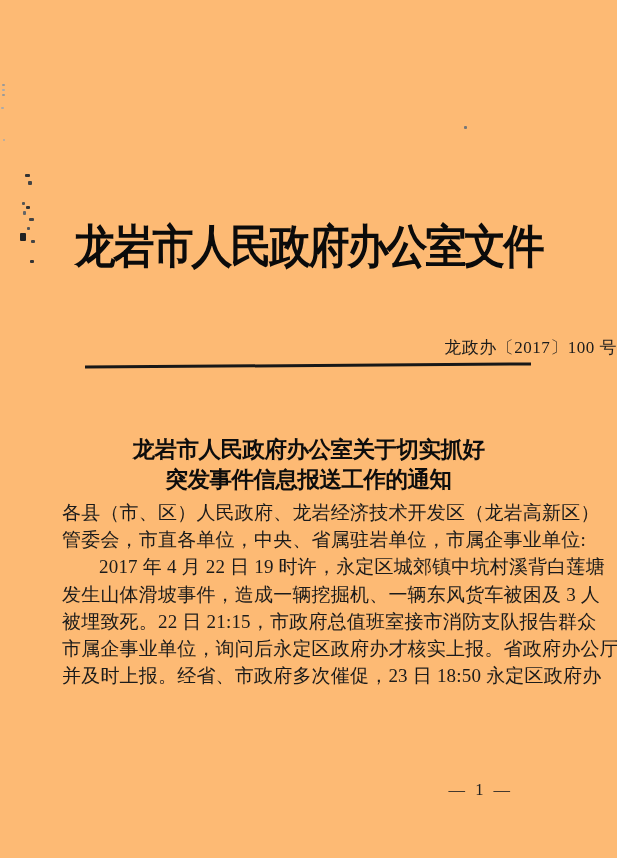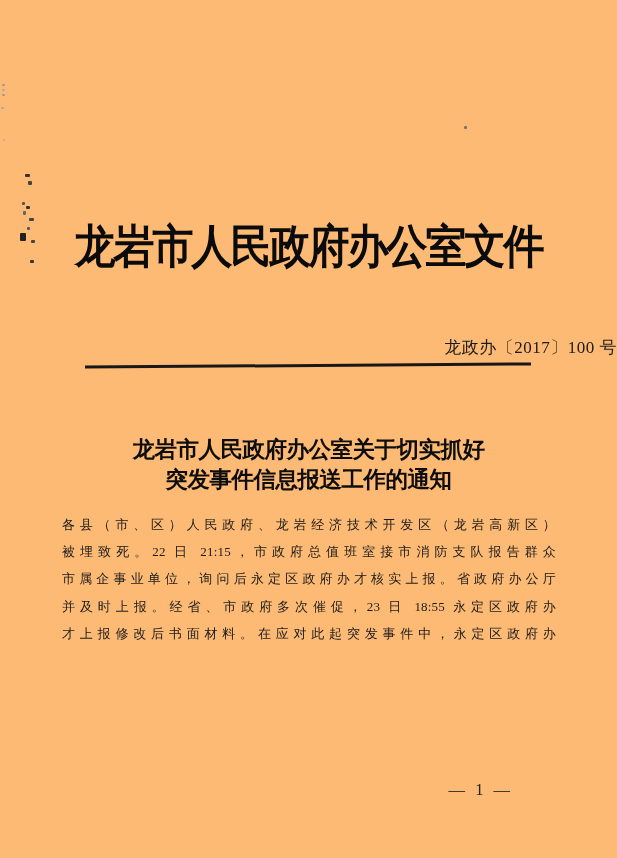--- a/index.html
+++ b/index.html
@@ -63,24 +63,24 @@
     font-size: 22.5px;
     font-weight: 900;
     line-height: 30px;
     color: #0d0d0d;
     letter-spacing: -0.5px;
     margin-top: 12px;
   }
   
   .body-text {
     position: absolute;
-    top: 511px;
+    top: 499px;
     left: 62px;
     width: 494px;
-    font-size: 13px;
+    font-size: 19px;
     color: #1b1b1b;
   }
   .body-line {
     height: 27.2px;
     line-height: 27.2px;
     text-align: justify;
     text-align-last: justify;
     white-space: nowrap;
     letter-spacing: 0.2px;
   }
@@ -126,21 +126,23 @@
 
   <div class="header-rule"></div>
 
   <div class="notice-title">
     <span>龙岩市人民政府办公室关于切实抓好</span><br>
     <span>突发事件信息报送工作的通知</span>
   </div>
 
   <div class="body-text">
     <div class="body-line">各县（市、区）人民政府、龙岩经济技术开发区（龙岩高新区）</div>
+    <div class="body-line">管委会，市直各单位，中央、省属驻岩单位，市属企事业单位:</div>
+    <div class="body-line indent">2017 年 4 月 22 日 19 时许，永定区城郊镇中坑村溪背白莲塘</div>
+    <div class="body-line">发生山体滑坡事件，造成一辆挖掘机、一辆东风货车被困及 3 人</div>
     <div class="body-line">被埋致死。22 日 21:15，市政府总值班室接市消防支队报告群众</div>
     <div class="body-line">市属企事业单位，询问后永定区政府办才核实上报。省政府办公厅</div>
-    <div class="body-line">并及时上报。经省、市政府多次催促，23 日 18:55 永定区政府办</div>
-    <div class="body-line">才上报修改后书面材料。在应对此起突发事件中，永定区政府办</div>
+    <div class="body-line">并及时上报。经省、市政府多次催促，23 日 18:50 永定区政府办</div>
   </div>
 
   <div class="page-number">— 1 —</div>
 
 </div>
 
 </body></html>

